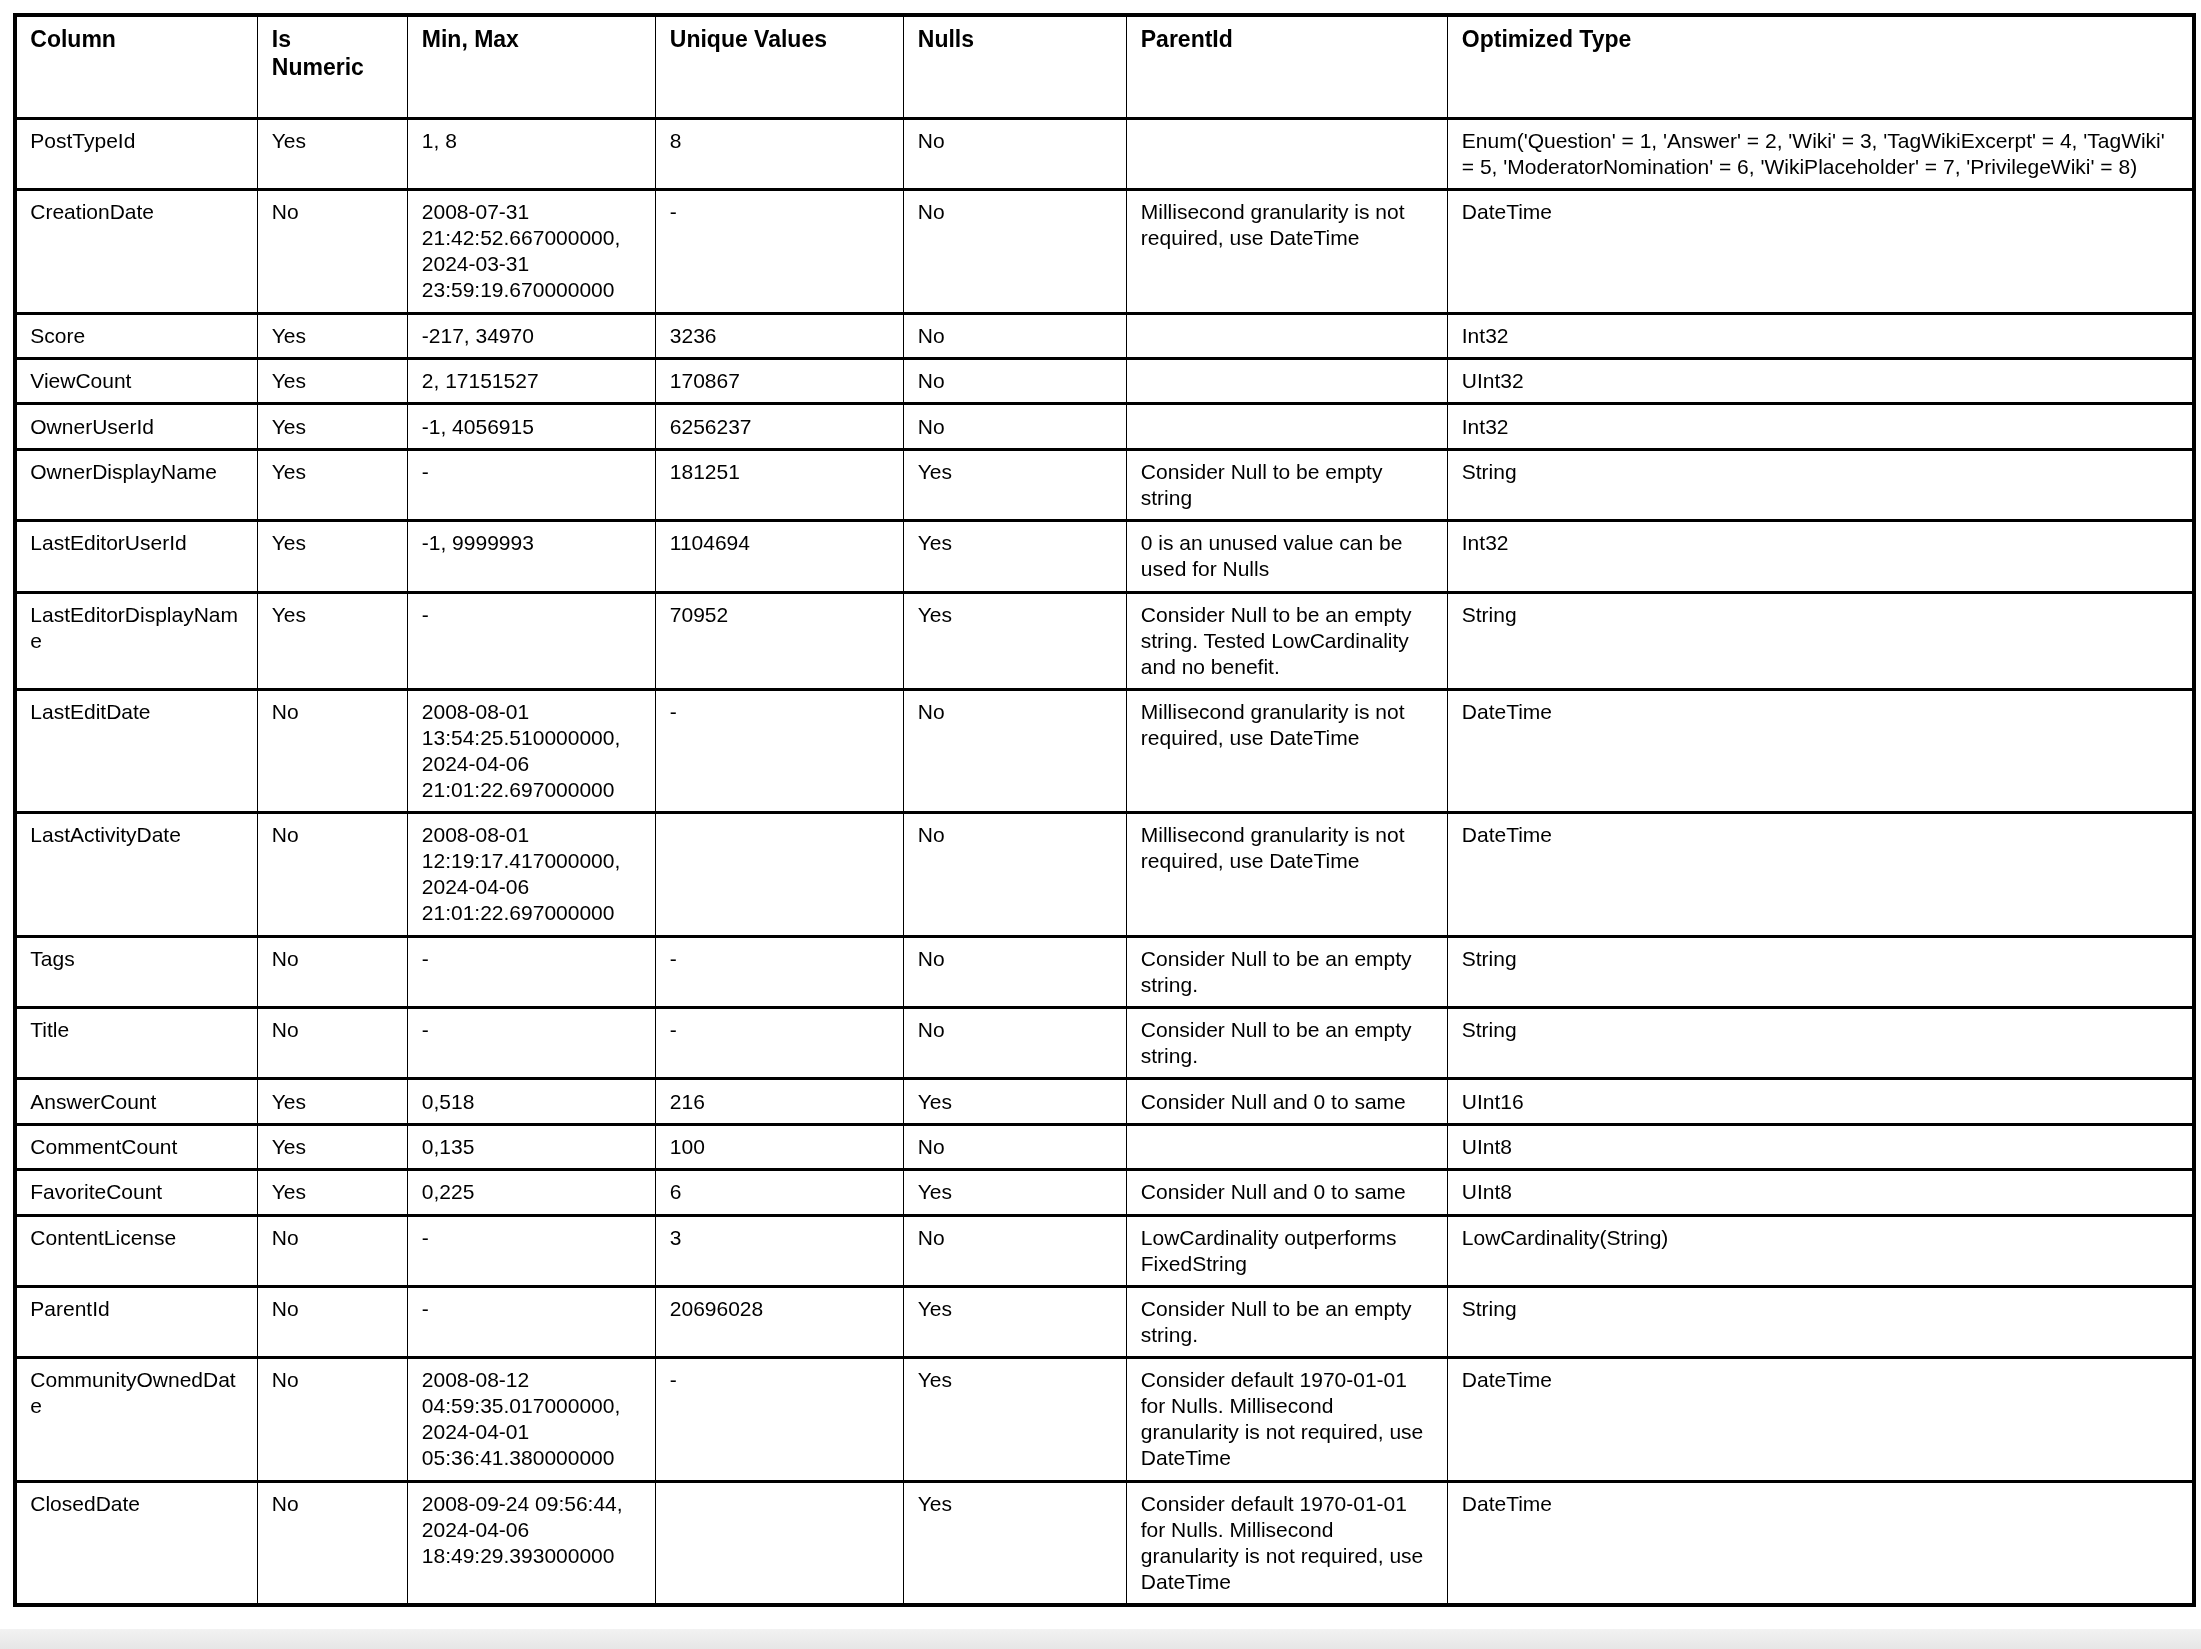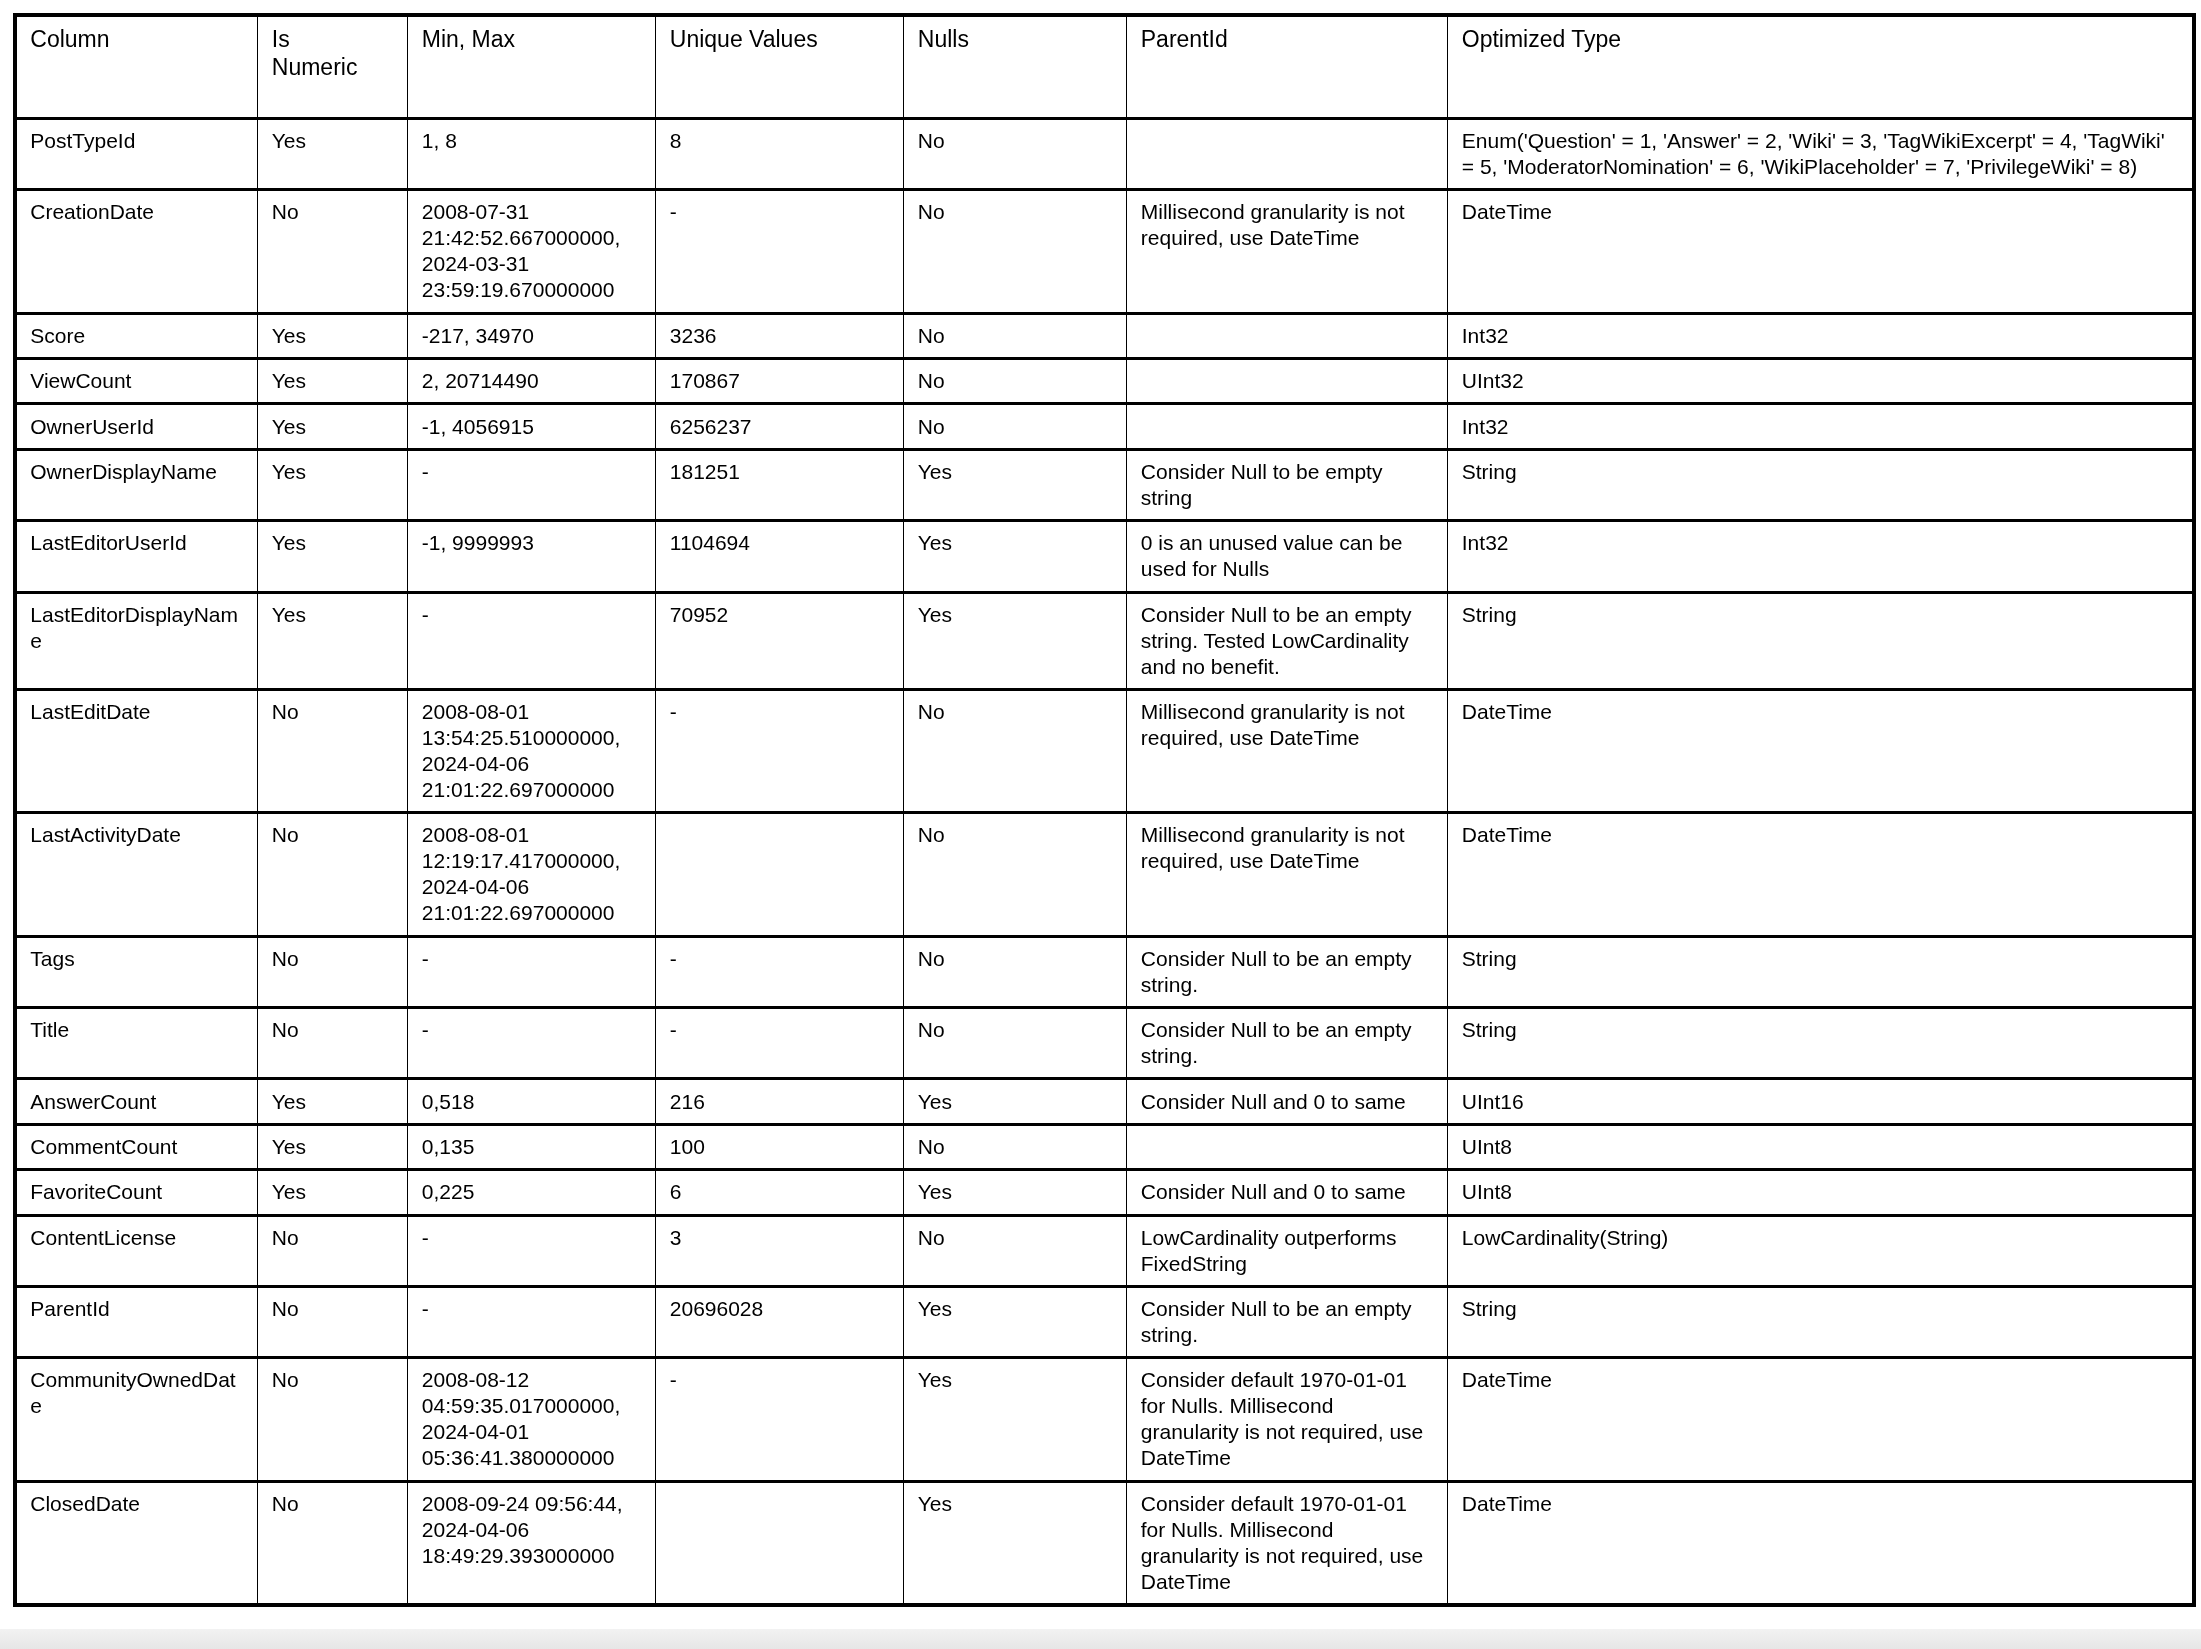--- a/index.html
+++ b/index.html
@@ -33,21 +33,21 @@
     border-bottom-width: 3.6px;
     vertical-align: top;
     text-align: left;
     padding: 8.2px 13.6px;
     font-size: 21px;
     line-height: 26px;
     overflow-wrap: break-word;
     word-wrap: break-word;
   }
   th {
-    font-weight: normal;
+    font-weight: bold;
     font-size: 23px;
     line-height: 28px;
     padding-bottom: 36px;
   }
   
   .th-col-1 { padding-right: 28px; }
   .bottom-strip {
     position: absolute;
     left: 0;
     top: 1629px;
@@ -105,21 +105,21 @@
           <td>Yes</td>
           <td>-217, 34970</td>
           <td>3236</td>
           <td>No</td>
           <td></td>
           <td>Int32</td>
         </tr>
         <tr>
           <td>ViewCount</td>
           <td>Yes</td>
-          <td>2, 20714490</td>
+          <td>2, 17151527</td>
           <td>170867</td>
           <td>No</td>
           <td></td>
           <td>UInt32</td>
         </tr>
         <tr>
           <td>OwnerUserId</td>
           <td>Yes</td>
           <td>-1, 4056915</td>
           <td>6256237</td>

